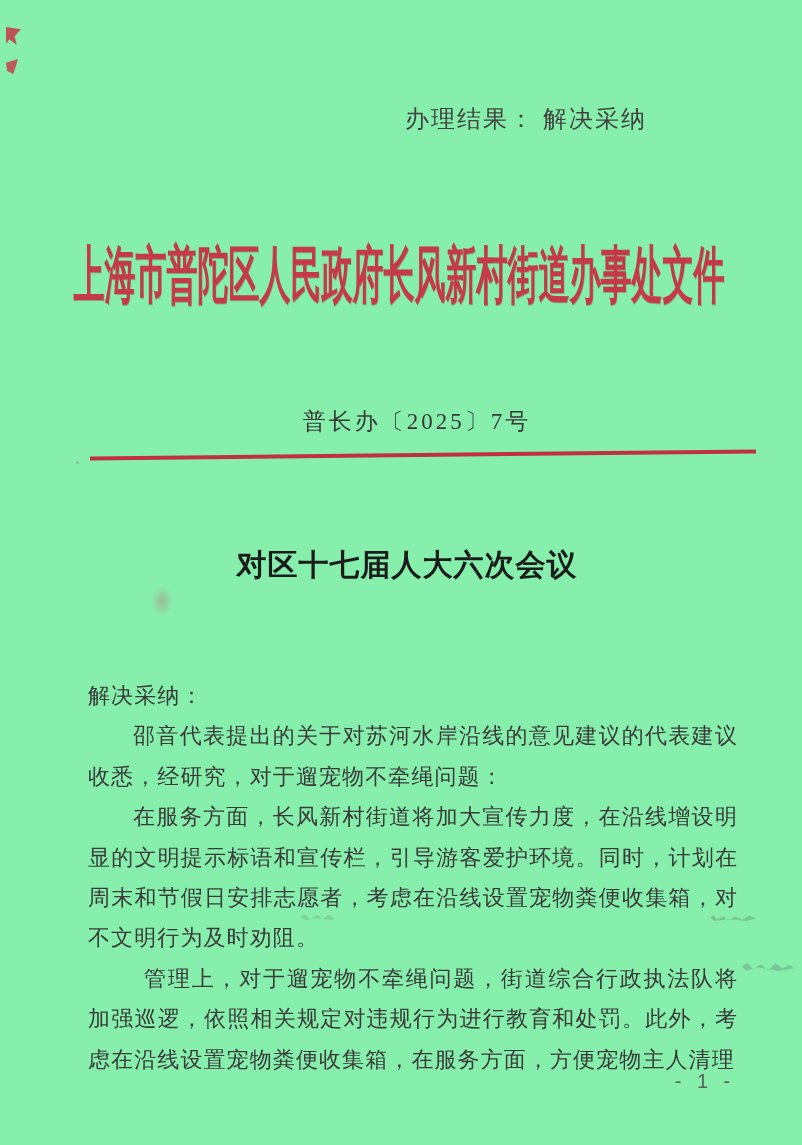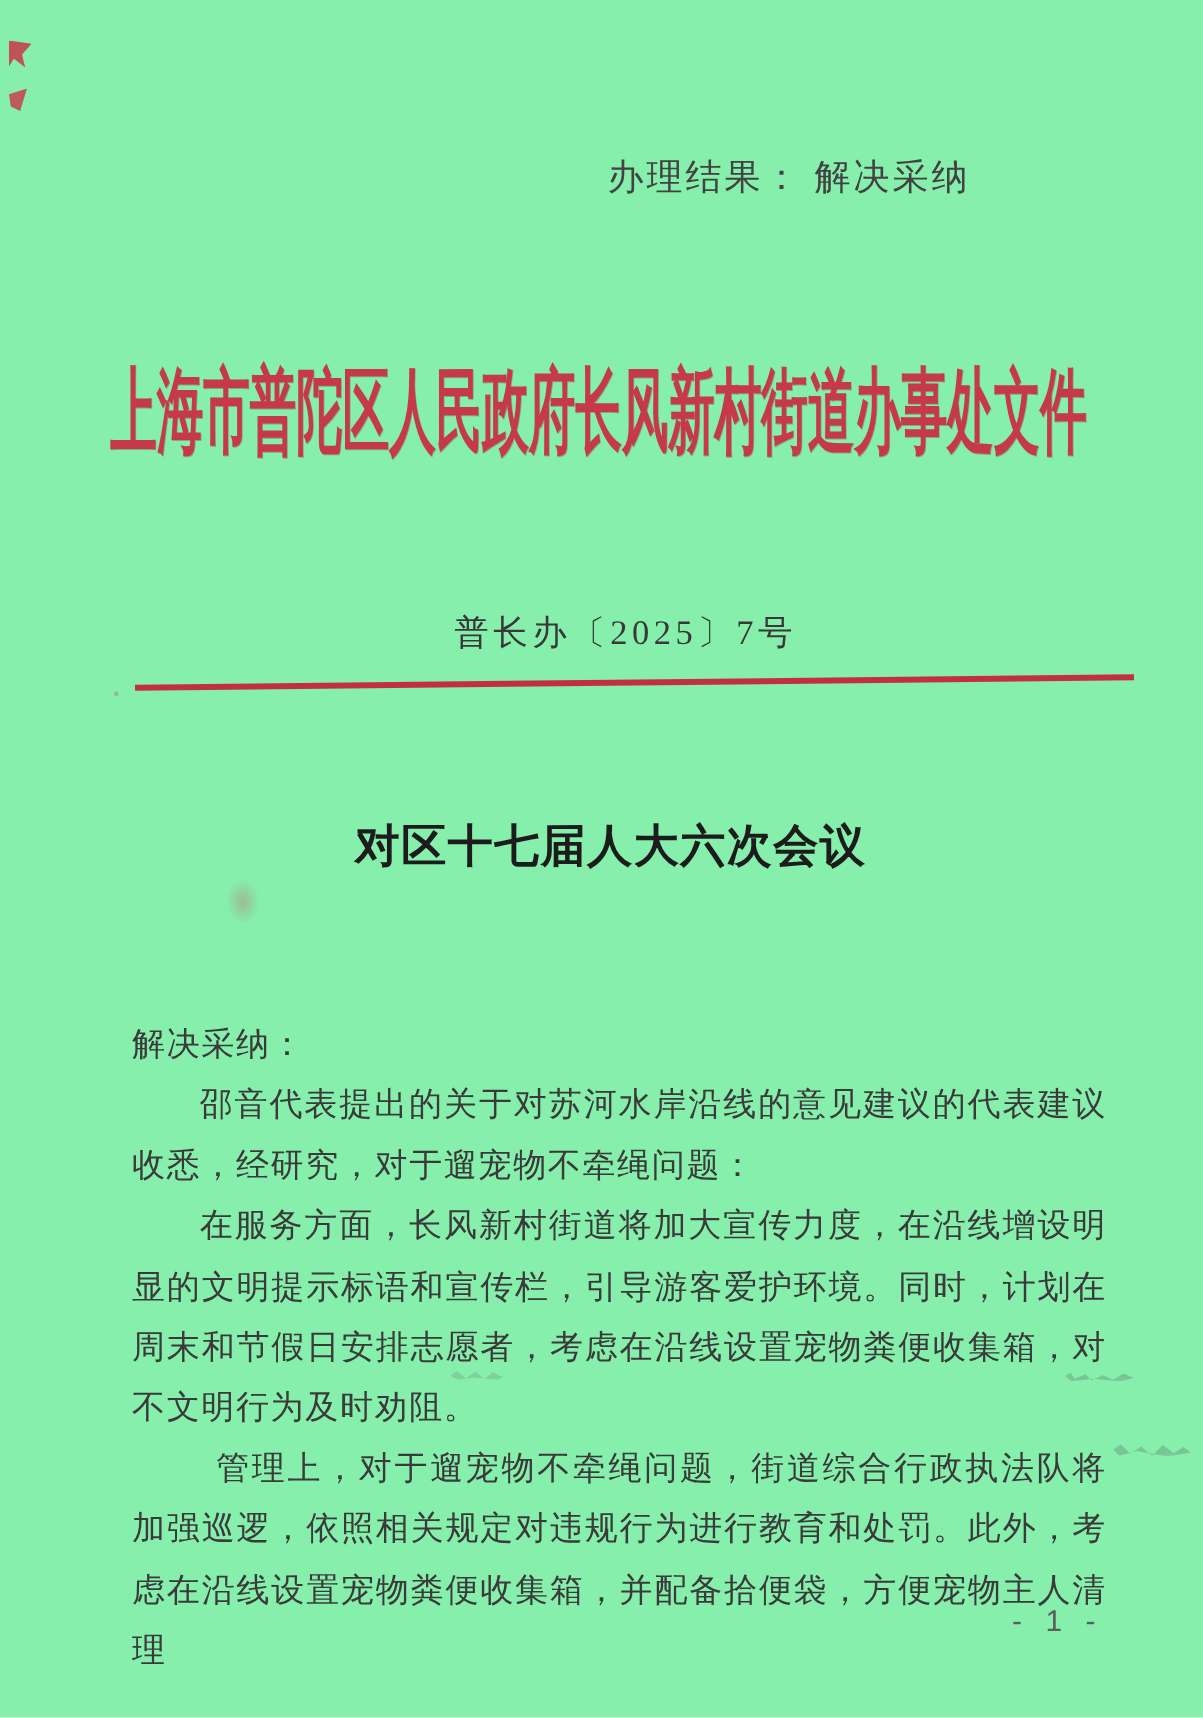--- a/index.html
+++ b/index.html
@@ -182,21 +182,21 @@
   <div class="smudge-pink"></div>
 
   <h2 class="doc-title">
     <span>对区十七届人大六次会议</span><br>
   </h2>
 
   <div class="body-text">
     <p>解决采纳：</p>
     <p class="indent">邵音代表提出的关于对苏河水岸沿线的意见建议的代表建议收悉，经研究，对于遛宠物不牵绳问题：</p>
     <p class="indent">在服务方面，长风新村街道将加大宣传力度，在沿线增设明显的文明提示标语和宣传栏，引导游客爱护环境。同时，计划在周末和节假日安排志愿者，考虑在沿线设置宠物粪便收集箱，对不文明行为及时劝阻。</p>
-    <p class="indent-lg">管理上，对于遛宠物不牵绳问题，街道综合行政执法队将加强巡逻，依照相关规定对违规行为进行教育和处罚。此外，考虑在沿线设置宠物粪便收集箱，并配备拾便袋，方便宠物主人清理</p>
+    <p class="indent-lg">管理上，对于遛宠物不牵绳问题，街道综合行政执法队将加强巡逻，依照相关规定对违规行为进行教育和处罚。此外，考虑在沿线设置宠物粪便收集箱，在服务方面，方便宠物主人清理</p>
   </div>
 
   <span class="speck s1"></span>
   <span class="speck s2"></span>
   <span class="speck s3"></span>
 
   <div class="page-number">- 1 -</div>
 
 </div>
 

